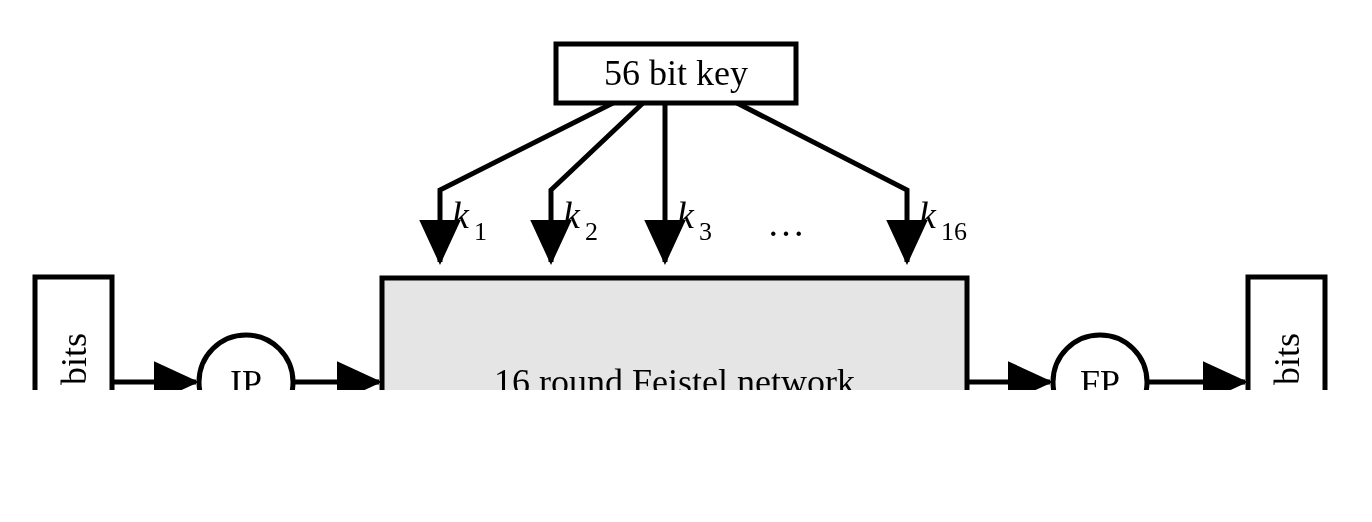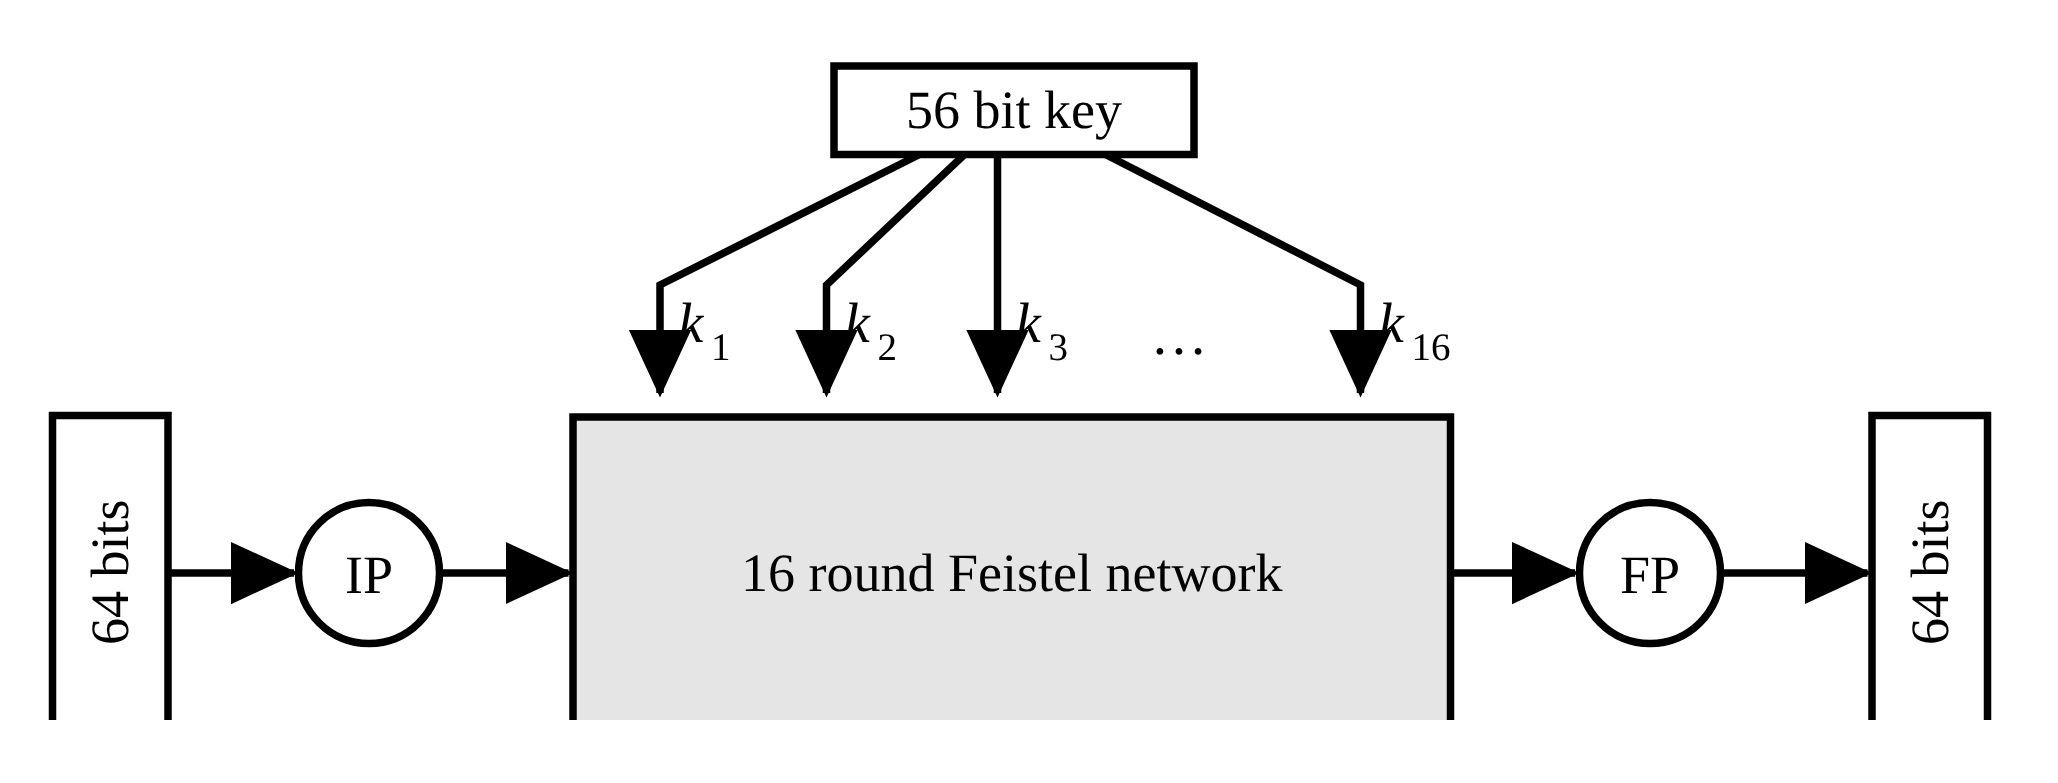--- a/index.html
+++ b/index.html
@@ -6,21 +6,21 @@
     margin: 0;
     padding: 0;
     background: #ffffff;
   }
   body {
     font-family: "Liberation Serif", "DejaVu Serif", serif;
   }
   #diagram-root {
     position: relative;
     width: 1372px;
-    height: 480px;
+    height: 390px;
     background: #ffffff;
     overflow: hidden;
   }
   #des-svg {
     position: absolute;
     left: 0;
     top: 0;
     width: 1372px;
     height: 522px;
   }

